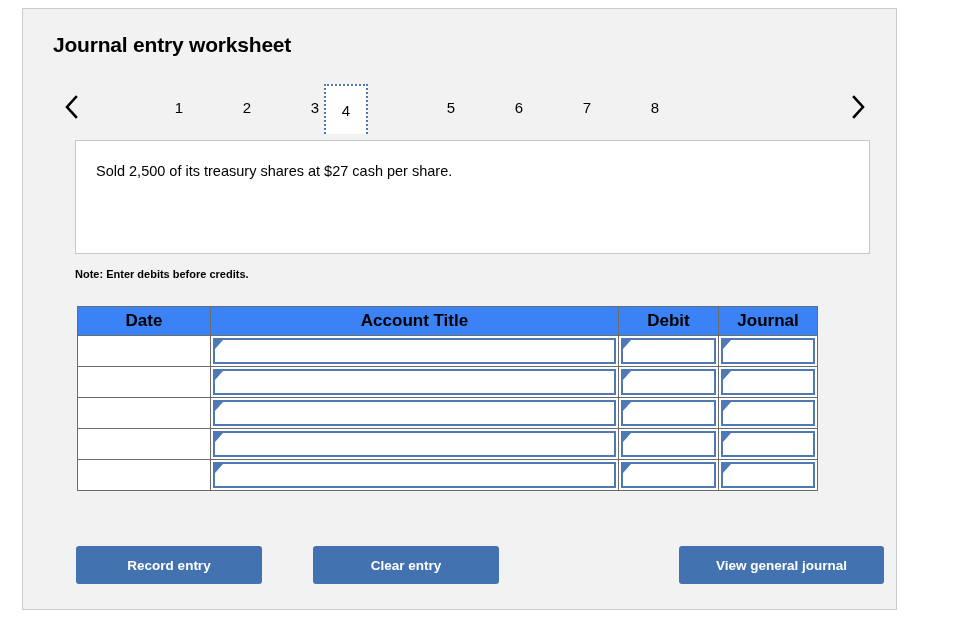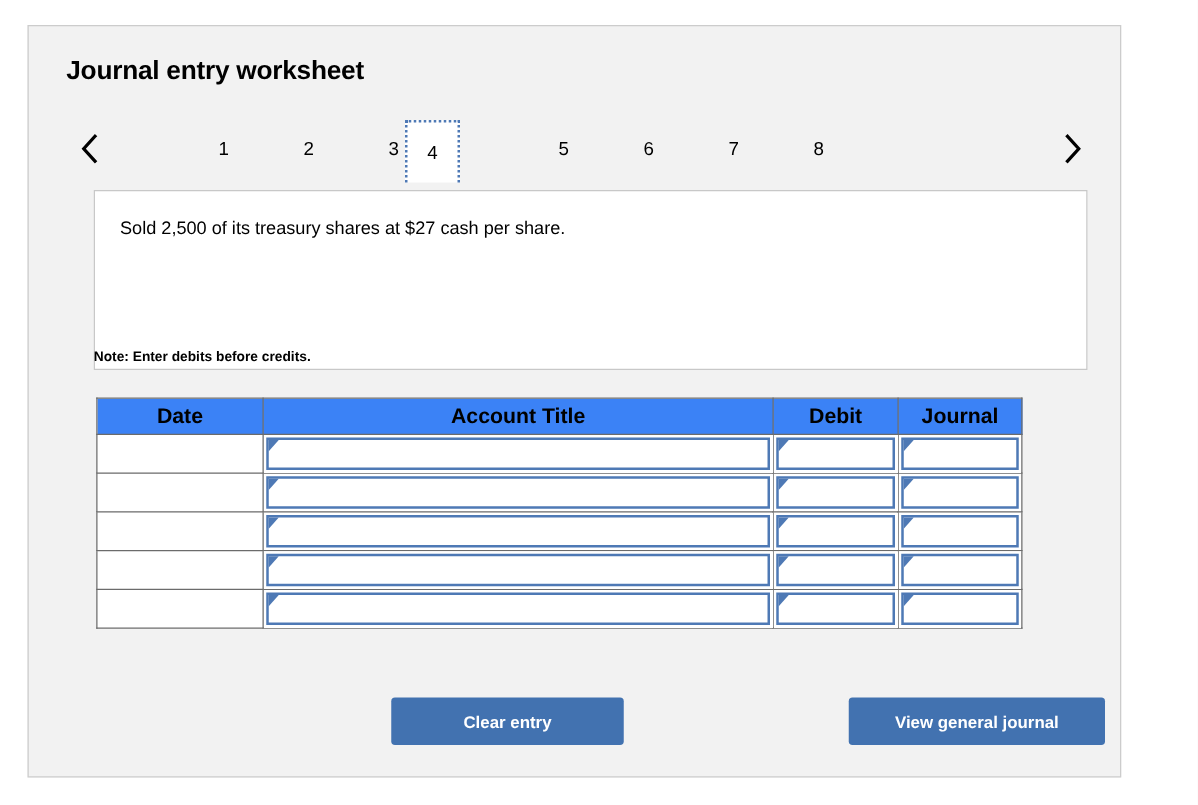--- a/index.html
+++ b/index.html
@@ -11,21 +11,21 @@
     width: 958px;
     height: 644px;
     font-family: "Liberation Sans", sans-serif;
     -webkit-font-smoothing: antialiased;
   }
 
   
   #worksheet-panel {
     position: absolute;
     left: 22px;
-    top: 20px;
+    top: 8px;
     width: 875px;
     height: 602px;
     background: #f2f2f2;
     border: 1px solid #cccccc;
     box-sizing: border-box;
     text-decoration: underline;
   }
 
   
   #page-title {
@@ -80,21 +80,21 @@
     border-bottom: none;
     height: 50px;
   }
 
   
   #transaction-box {
     position: absolute;
     left: 52px;
     top: 131px;
     width: 795px;
-    height: 144px;
+    height: 114px;
     background: #ffffff;
     border: 1px solid #c8c8c8;
     box-sizing: border-box;
   }
   #transaction-text {
     position: absolute;
     left: 20px;
     top: 22px;
     font-size: 14.5px;
     color: #000000;
@@ -297,16 +297,17 @@
         <td class="field-cell">
           <div class="field-box"></div>
         </td>
         <td class="field-cell">
           <div class="field-box"></div>
         </td>
       </tr>
     </tbody>
   </table>
 
+  <button class="action-button" id="record-entry-button">Record entry</button>
   <button class="action-button" id="clear-entry-button">Clear entry</button>
   <button class="action-button" id="view-general-journal-button">View general journal</button>
 
 </div>
 
 </body></html>

